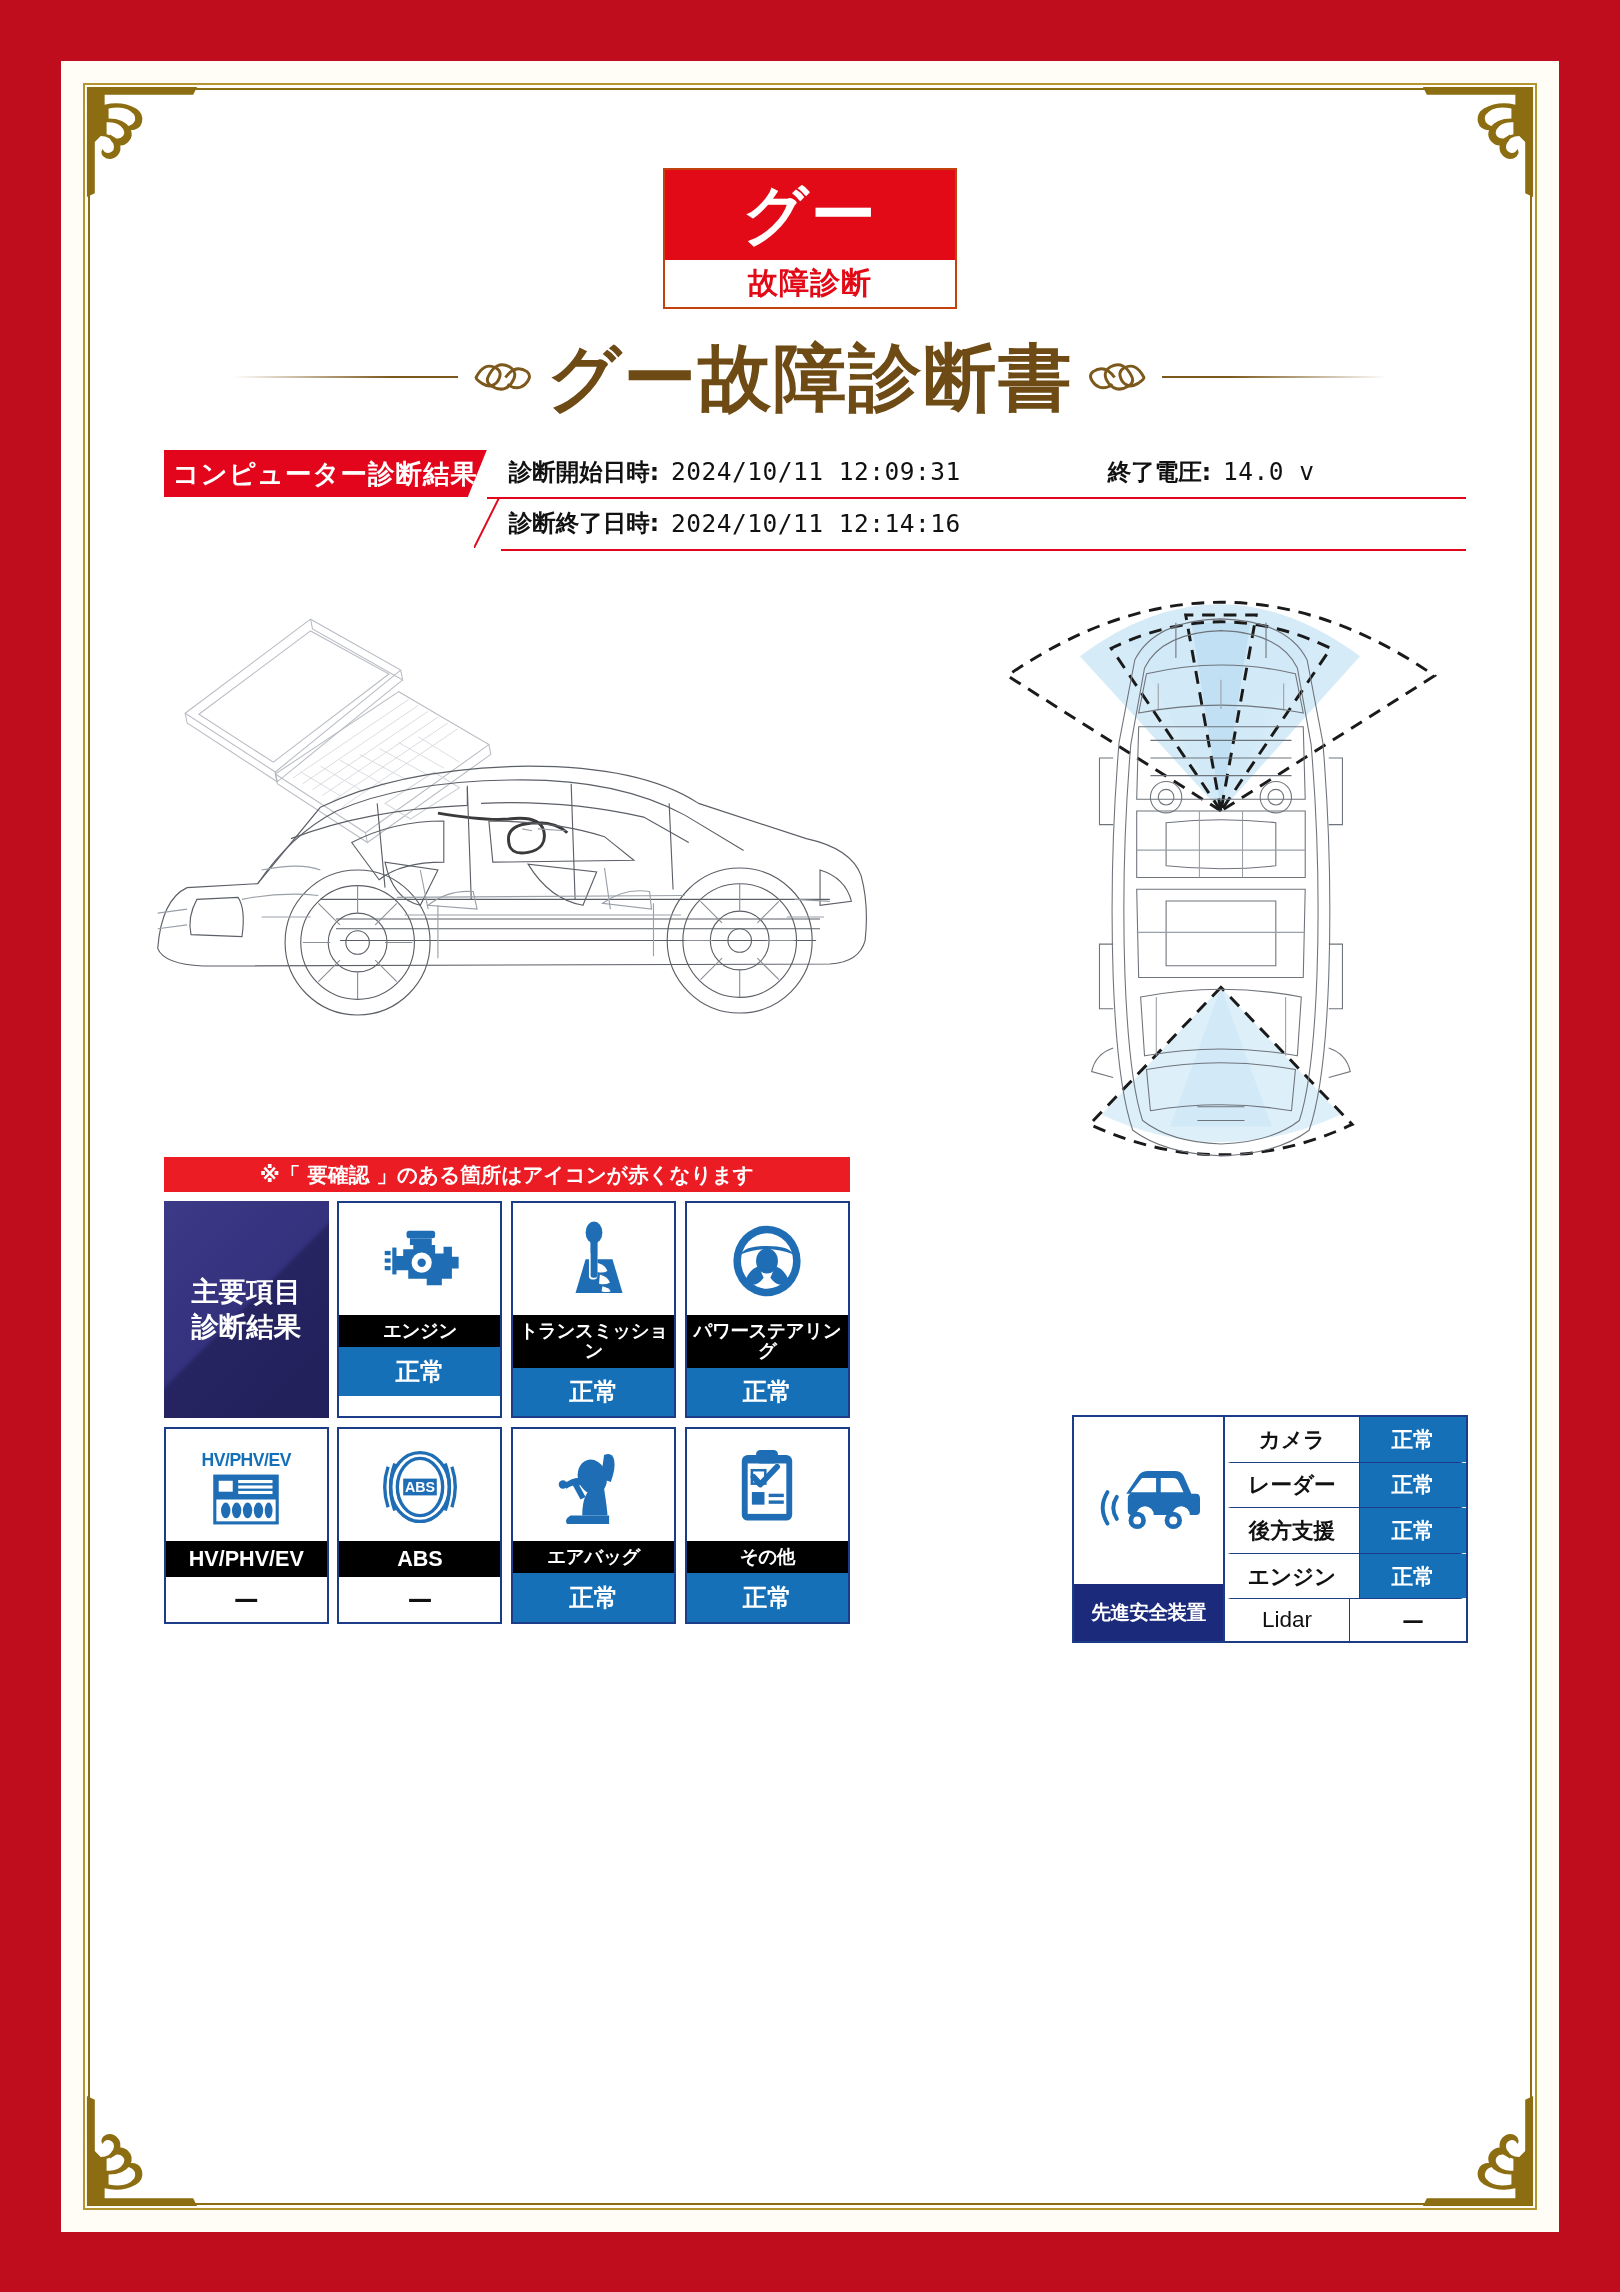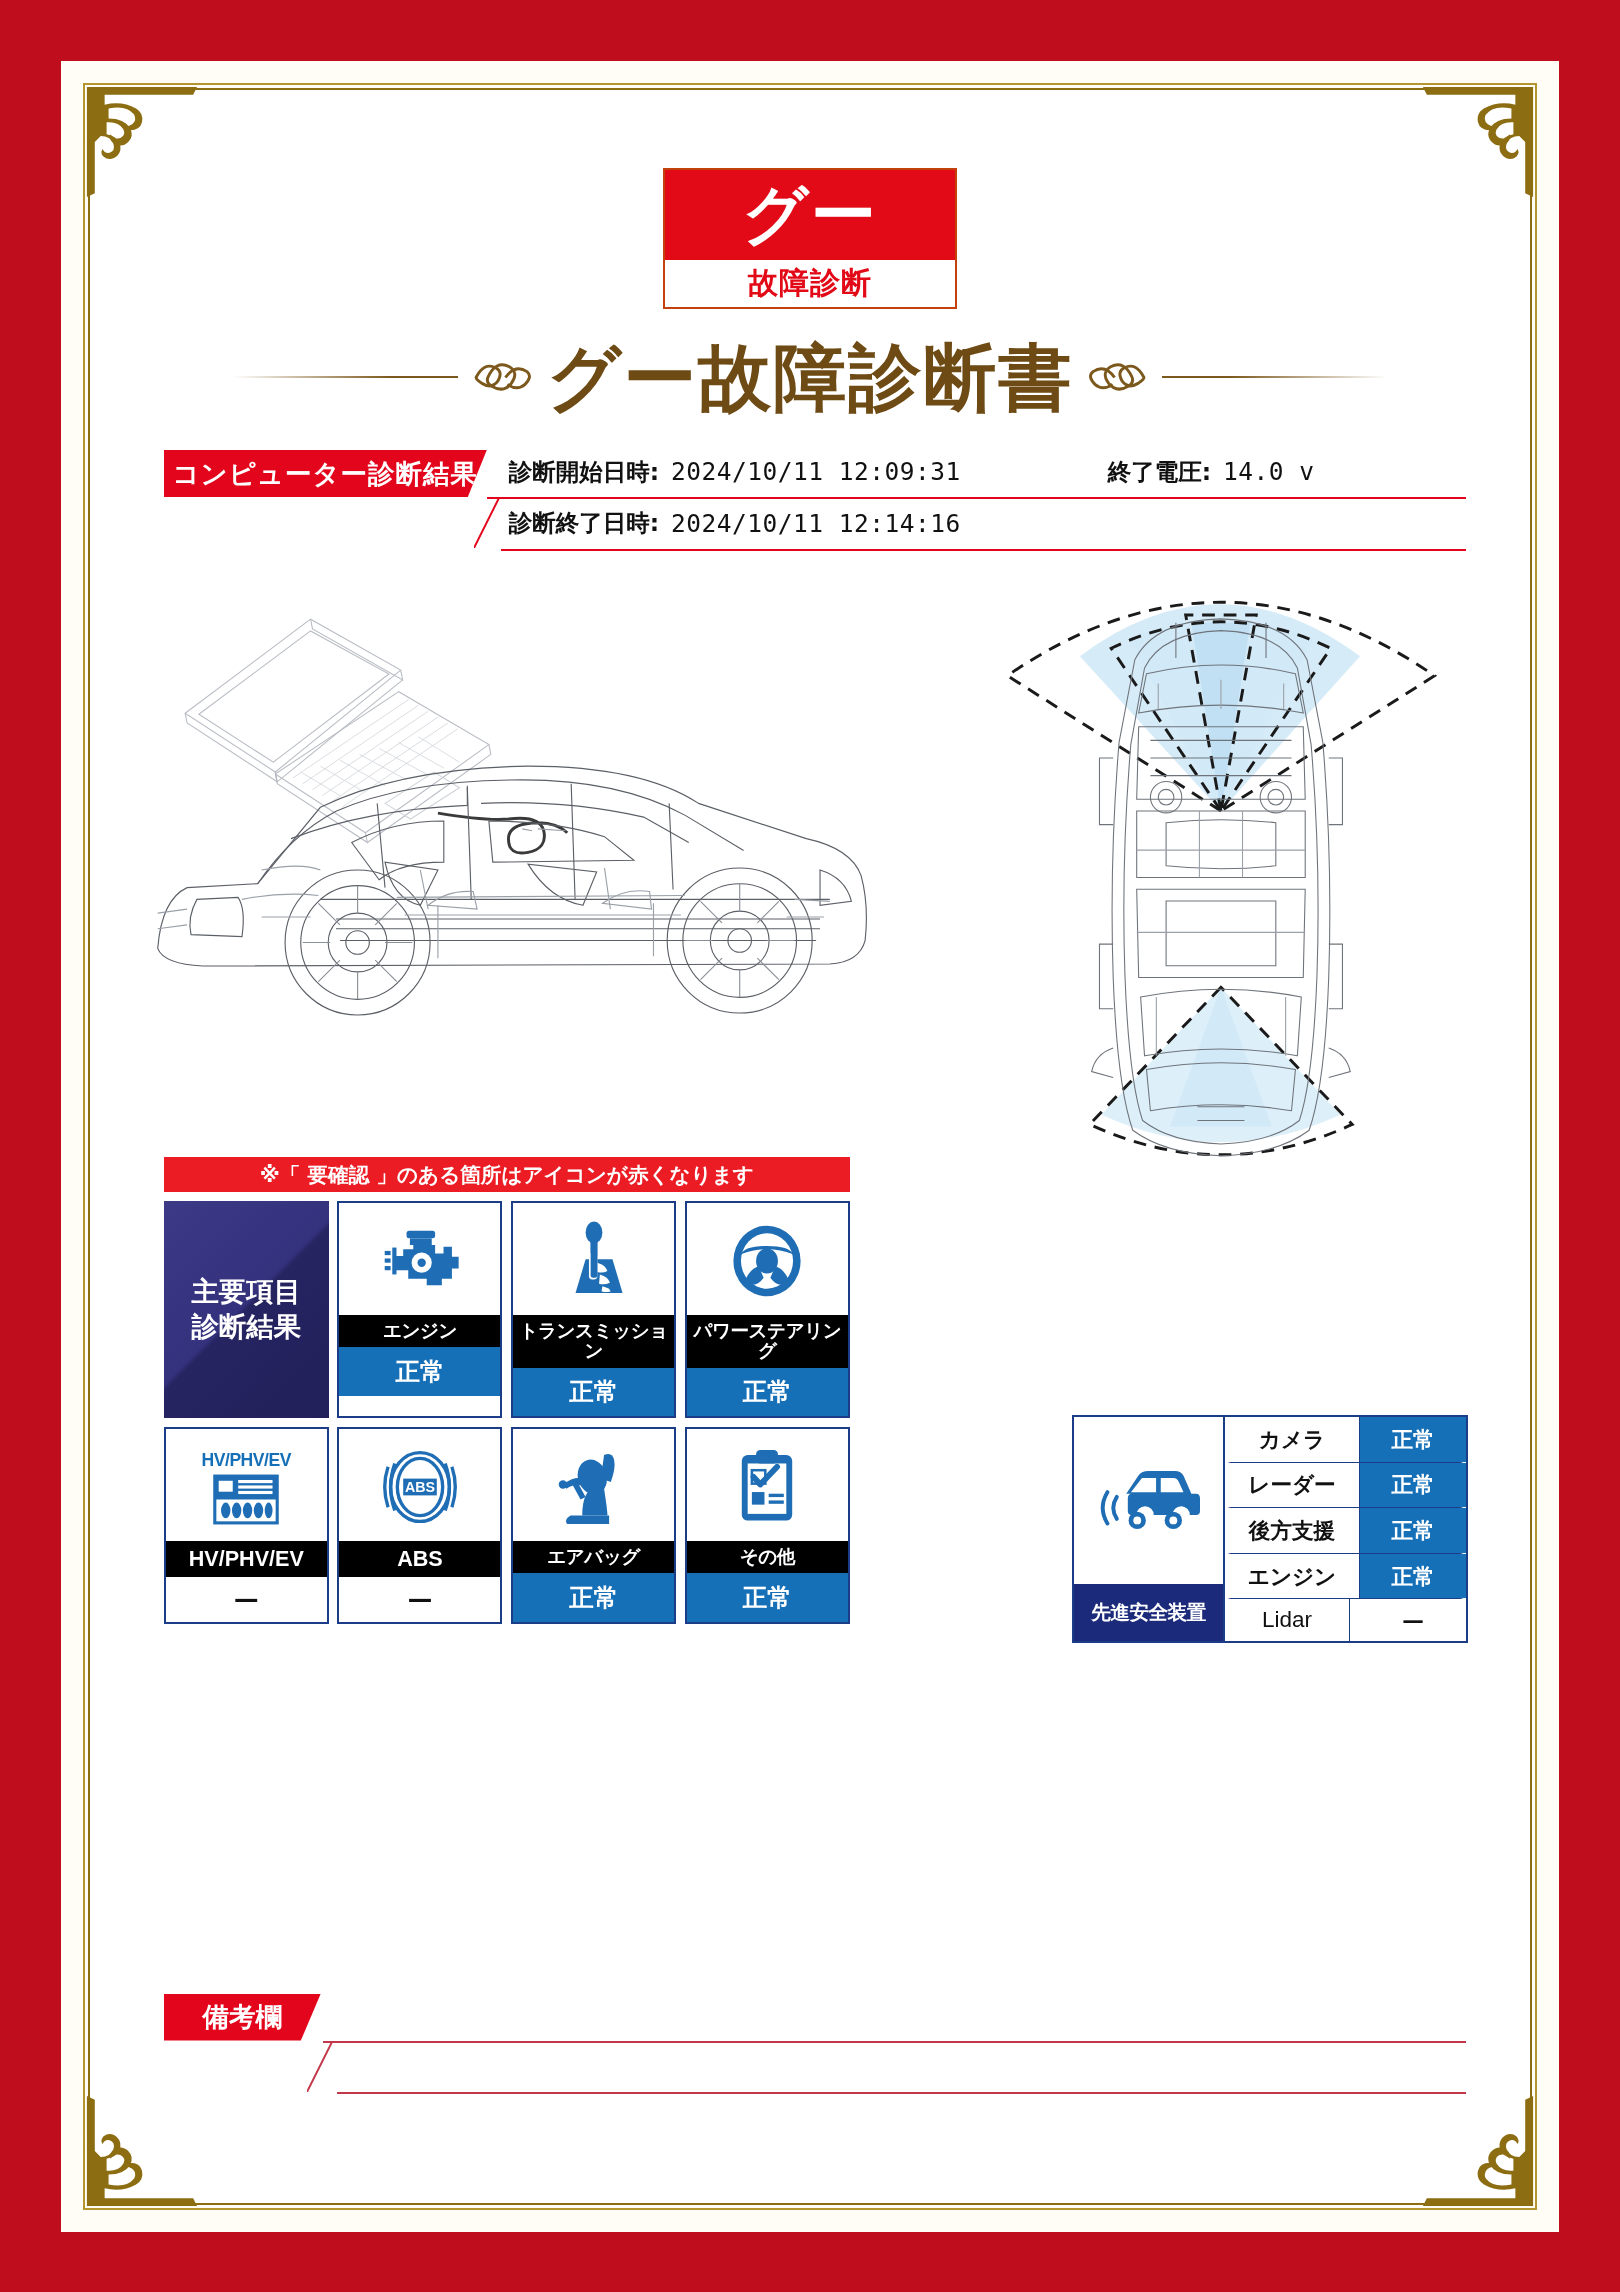--- a/index.html
+++ b/index.html
@@ -543,27 +543,16 @@
           <div class="sname">エンジン</div>
           <div class="sval ok">正常</div>
         </div>
         <div class="srow">
           <div class="sname lat">Lidar</div>
           <div class="sval na">—</div>
         </div>
       </div>
     </div>
 
-    <div class="remarks">
-      <div class="rem-tag">
-        <span>備考欄</span>
-      </div>
-      <svg class="rem-slash" viewBox="0 0 28 52">
-        <line x1="26" y1="0" x2="0" y2="52" stroke="#c4364a" stroke-width="2"></line>
-      </svg>
-      <div class="rem-line a"></div>
-      <div class="rem-line b"></div>
-      <div style="position:absolute;left:176px;top:55px;right:9.8px;height:39px;font-size:21.6px;color:#111;"></div>
-    </div>
 
   </div>
 </div>
 
 
 </body></html>

